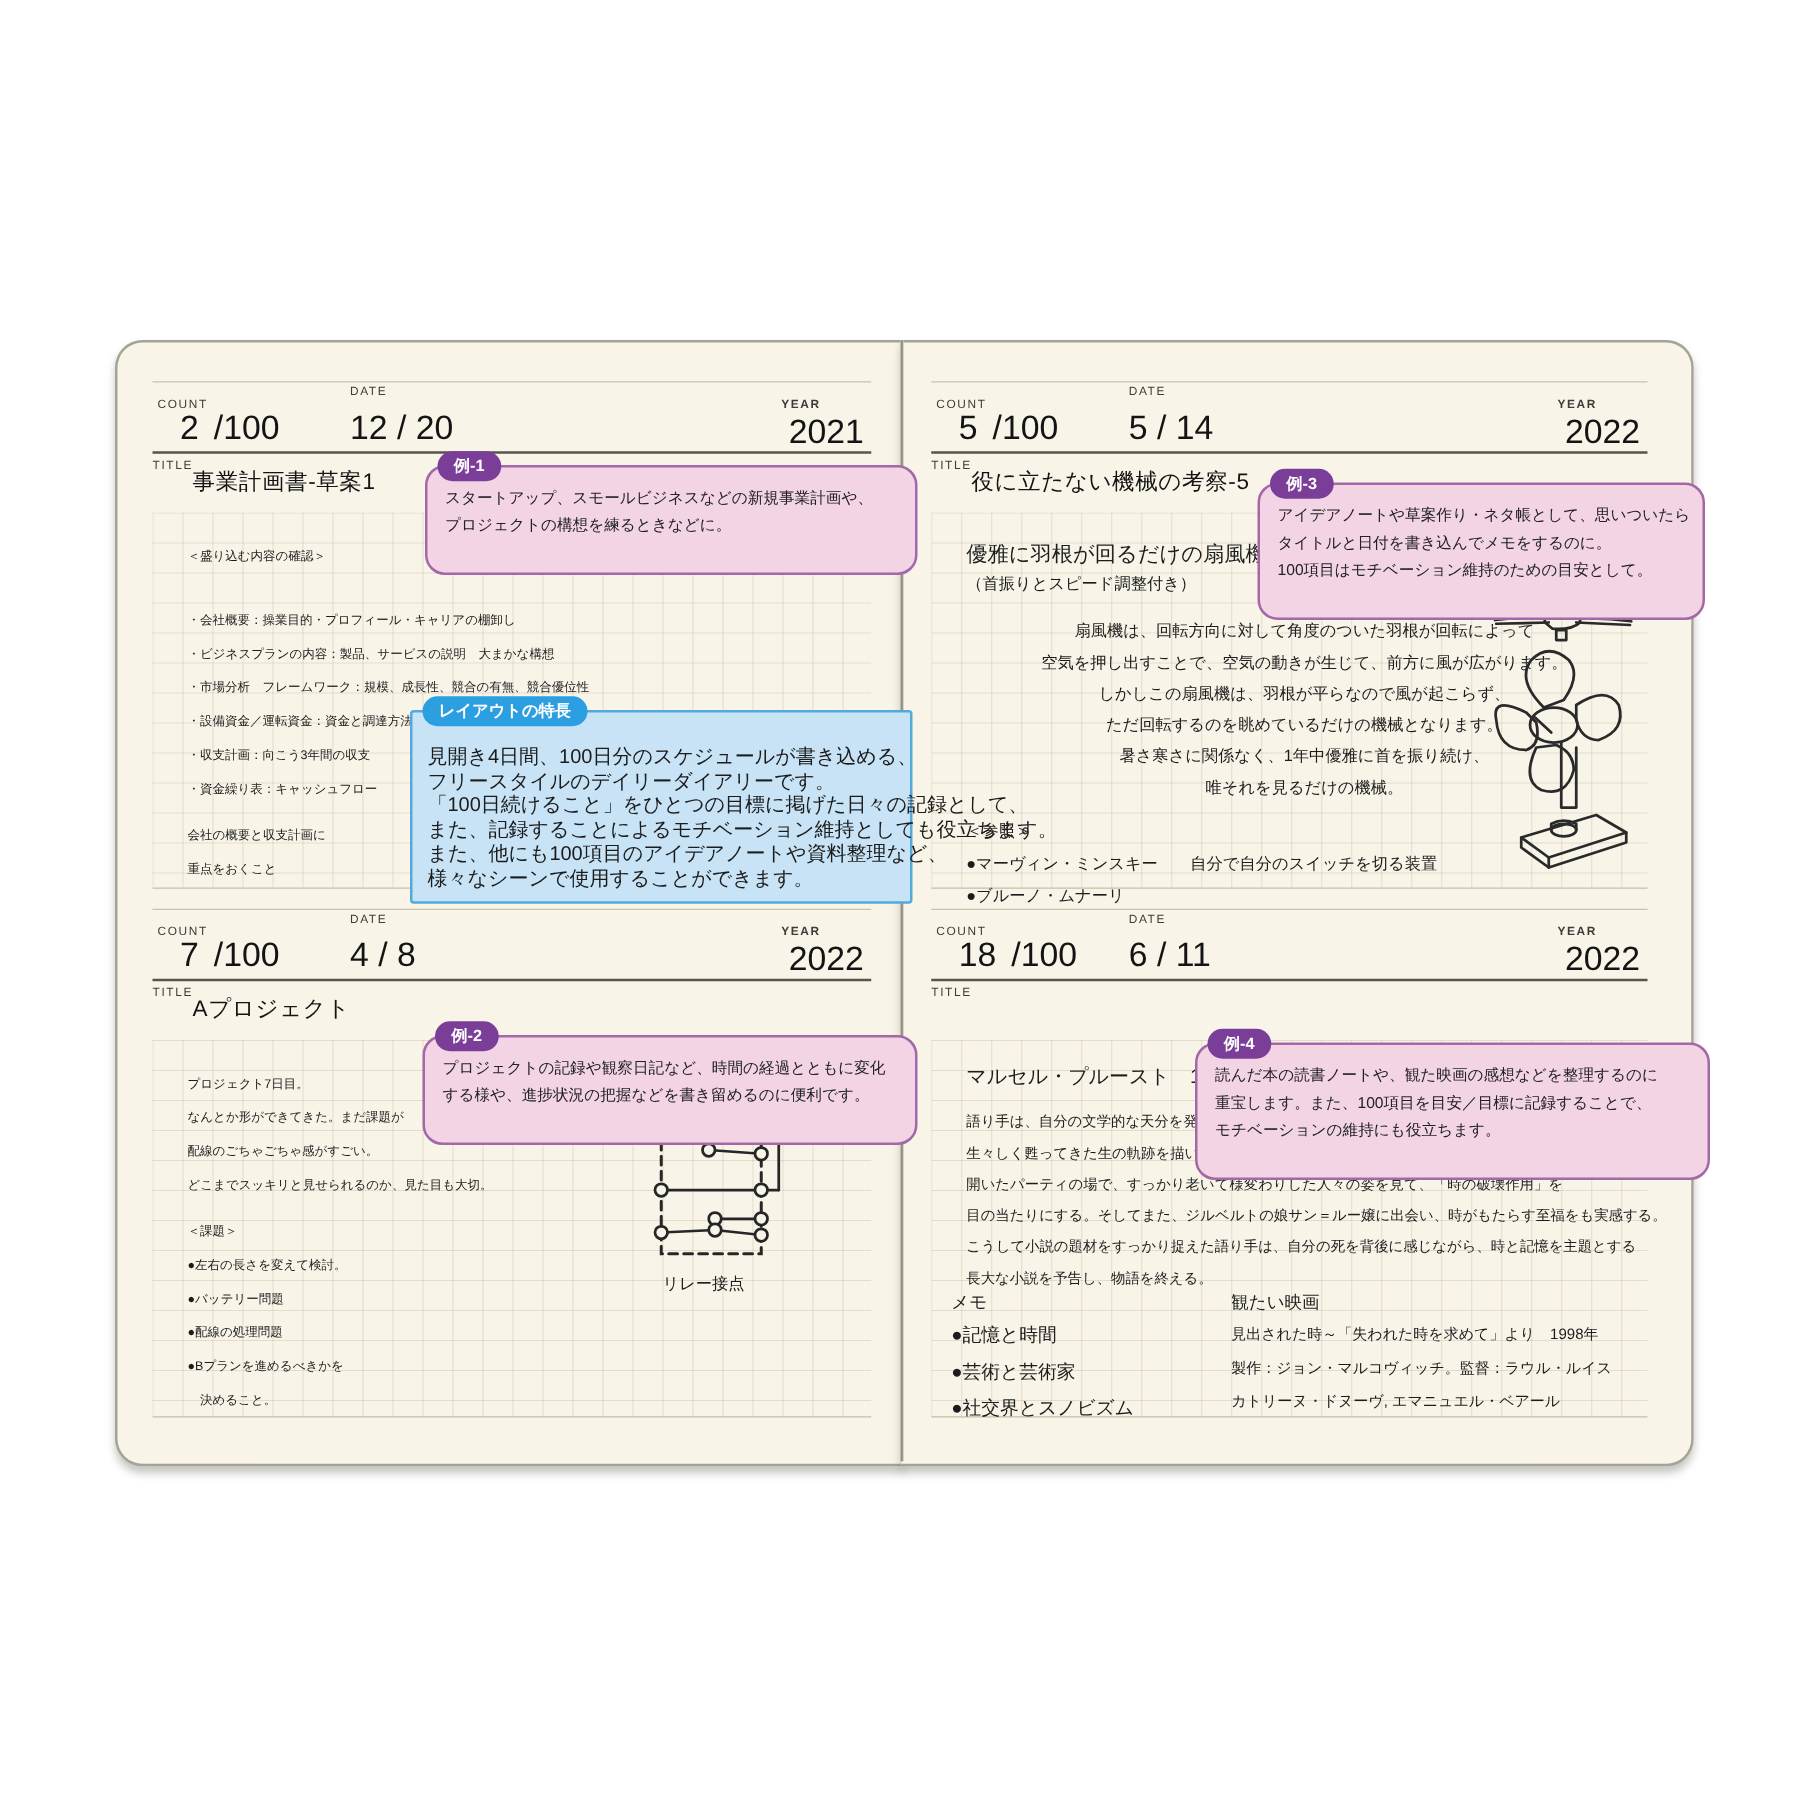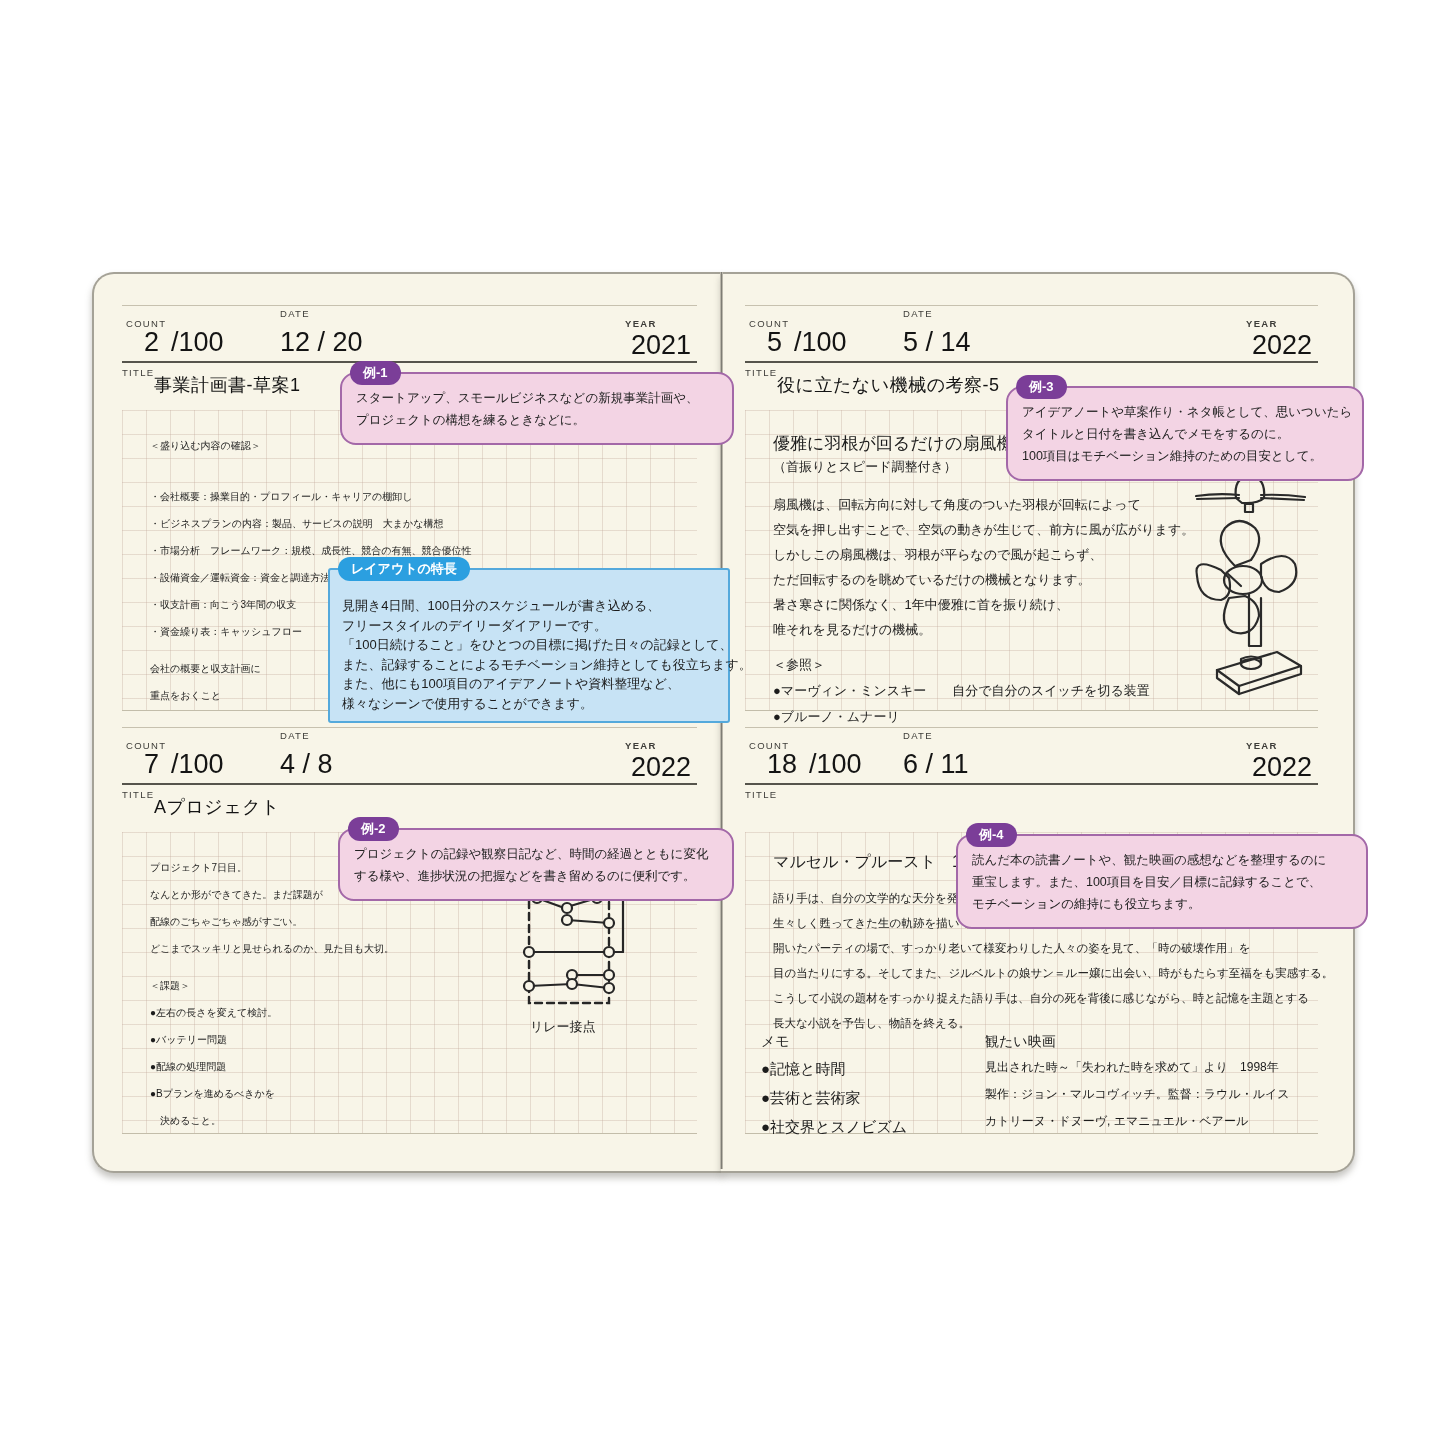--- a/index.html
+++ b/index.html
@@ -34,36 +34,36 @@
           linear-gradient(to right, rgba(198,176,162,.38) 1px, transparent 1px),
           linear-gradient(to bottom, rgba(198,176,162,.38) 1px, transparent 1px);
         background-size:24px 24px;}
   .body{position:absolute;left:28px;top:22px;right:4px;}
   .line{white-space:nowrap;}
   .b14 .line{font-size:10px;line-height:27px;}
   .gap{height:24px;}
   .gap-s{height:10px;}
   .sub1{font-size:17px;font-weight:500;line-height:24px;white-space:nowrap;}
   .sub2{font-size:13px;line-height:22px;white-space:nowrap;margin-bottom:14px;}
-  .p13 .pline{font-size:13px;line-height:25px;white-space:nowrap;}
+  .p13 .pline{font-size:13px;line-height:25px;white-space:nowrap;text-align:center;}
   .p115{font-size:11.5px;line-height:25px;white-space:nowrap;}
   .author-line{font-size:16px;line-height:24px;white-space:nowrap;margin-bottom:12px;}
   .refs .line{font-size:13px;line-height:26px;}
   .memo-row{position:absolute;left:16px;right:4px;top:196px;display:flex;}
   .memo-col1{width:224px;}
   .memo-head{font-size:14px;line-height:26px;}
   .memo-col1 .item{font-size:15px;line-height:29px;white-space:nowrap;}
   .memo-col2{flex:1;}
   .memo-col2 .mline{font-size:12px;line-height:27px;white-space:nowrap;}
-  .callout{position:absolute;border-radius:16px;border:2px solid;padding:13px 14px 12px;z-index:30;}
+  .callout{position:absolute;border-radius:16px;border:2px solid;padding:13px 14px 27px;z-index:30;}
   .callout .lines div{font-size:12.5px;line-height:22px;font-weight:500;color:#222;white-space:nowrap;}
   .callout .tag, .bluebox .tag{position:absolute;top:-13px;left:8px;color:#fff;font-weight:bold;
        font-size:13px;line-height:24px;padding:0 13px;border-radius:13px;white-space:nowrap;}
   .bluebox{position:absolute;border:2px solid;border-radius:3px;padding:26px 12px 8px;z-index:30;}
-  .bluebox .lines div{font-size:13px;line-height:19.5px;font-weight:500;color:#1b1b1b;white-space:nowrap;}
+  .bluebox .lines div{font-size:16px;line-height:19.5px;font-weight:500;color:#1b1b1b;white-space:nowrap;}
   .sketch{position:absolute;z-index:5;}
   .sketch-caption{position:absolute;font-size:13px;color:#1c1c1c;white-space:nowrap;z-index:5;}
 </style>
 </head>
 <body>
 
 <div class="canvas">
 
   <div class="page left"></div>
   <div class="page right"></div>

